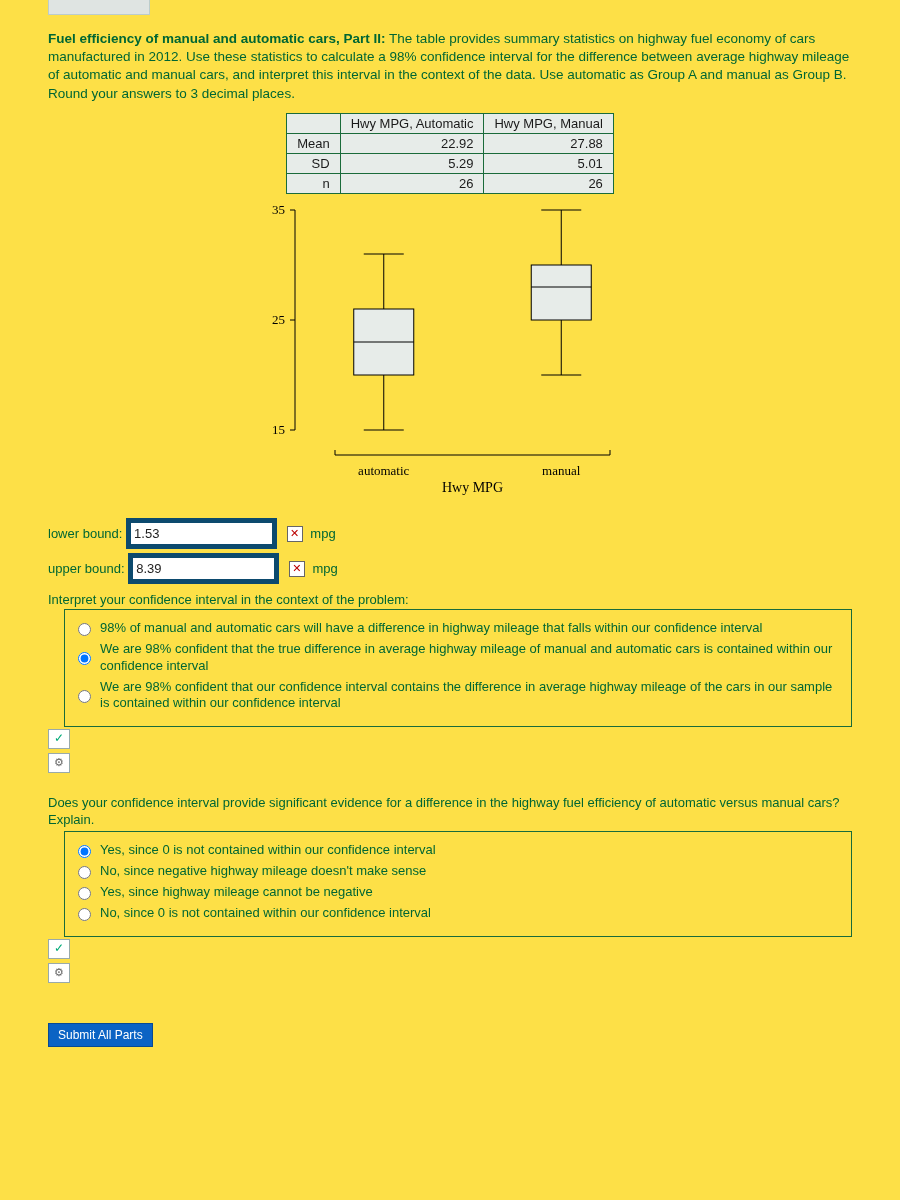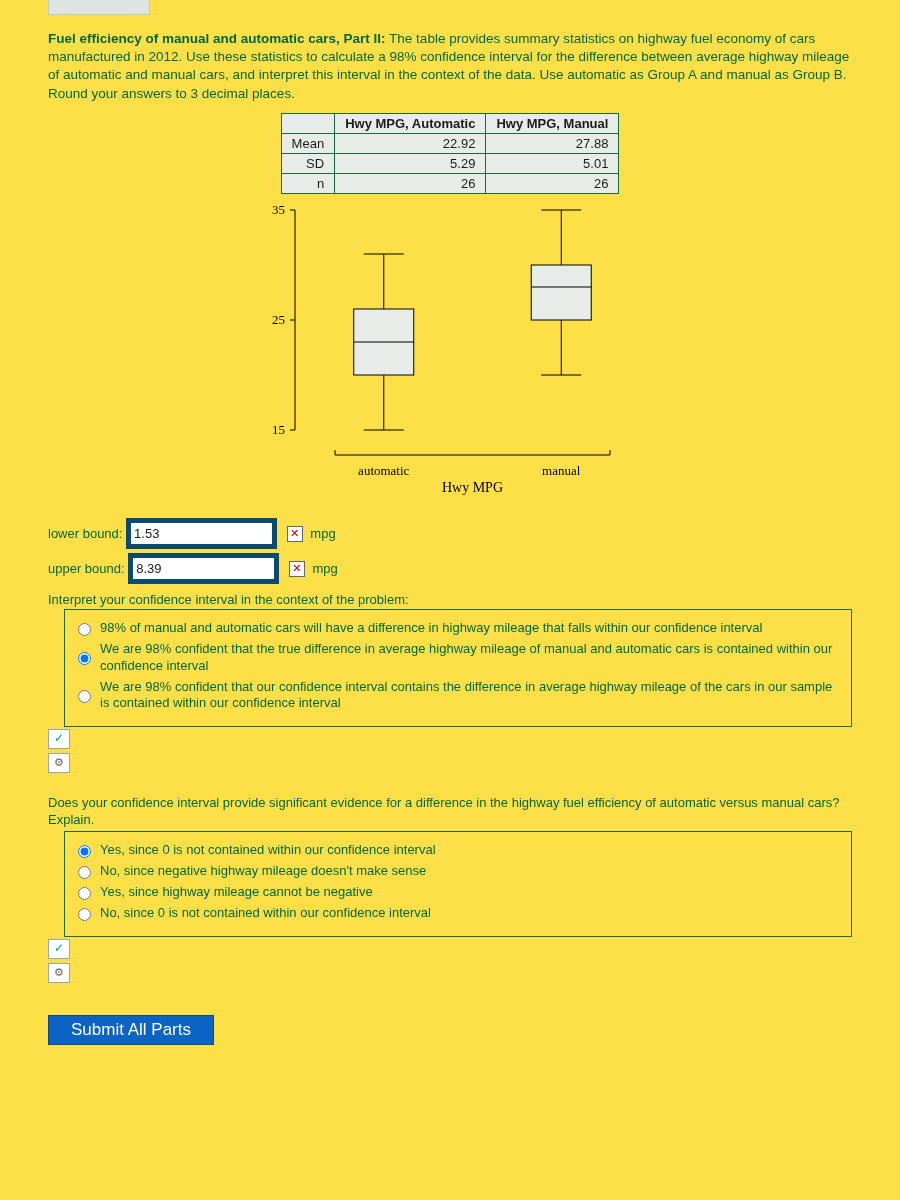--- a/index.html
+++ b/index.html
@@ -1,40 +1,40 @@
 <!DOCTYPE html>
 <html><head>
 <meta charset="utf-8">
 <style>
   html,body{margin:0;padding:0;background:#d8dde0;font-family:Verdana,Geneva,sans-serif;font-size:13px;color:#1a1a1a}
   .page{width:900px;min-height:1200px;margin:0 auto;background:#fde047;box-sizing:border-box;padding:30px 48px 20px 48px;position:relative}
   .prompt{color:#063;line-height:1.35;font-size:13.5px;margin-bottom:10px}
   .prompt b{font-weight:bold}
   table.data{border-collapse:collapse;margin:8px auto 6px auto;font-size:13px}
   table.data th,table.data td{border:1px solid #1a6b3a;padding:2px 10px;text-align:right;background:#e7ece9}
-  table.data th{font-weight:bold;}
+  table.data th{font-weight:normal;}
   table.data td.lab{text-align:right;font-weight:normal}
   table.data .corner{border:1px solid #1a6b3a;background:#e7ece9}
   .plotwrap{width:420px;margin:4px auto 10px auto}
   svg{display:block;margin:0 auto}
   .field-row{margin-top:18px}
   .lbl{color:#063}
   input.num{width:135px;border:5px solid #0c4a6e;background:#fff;font-family:Liberation Sans, sans-serif;font-size:13px;padding:3px 3px;color:#222}
   .xmark{display:inline-block;width:14px;height:14px;border:1px solid #666;text-align:center;line-height:13px;font-size:11px;color:#b00;background:#fff;vertical-align:middle;margin:0 4px 0 6px}
   .unit{color:#063}
   .interp-head{color:#063;margin-top:8px}
   .radio-box{border:1px solid #1a6b3a;margin:2px 0 0 16px;padding:6px 8px 10px 8px}
   .opt{display:flex;align-items:center;gap:6px;margin:4px 0;color:#063;line-height:1.3}
   .opt input{margin-top:2px;flex:none}
   .feedback{margin:2px 0 4px 0}
   .fb-btn{display:inline-block;width:20px;height:18px;border:1px solid #9aa;background:#fff;text-align:center;line-height:17px;font-size:12px;vertical-align:top}
   .check{color:#0a7}
   .gear{color:#666;font-size:11px}
   .q2{color:#063;margin-top:22px;line-height:1.3}
-  .submit{display:inline-block;background:#0b63c4;color:#fff;font-size:17px;padding:4px 22px;border:1px solid #084a93;margin-top:28px;cursor:pointer}
+  .submit{display:inline-block;background:#0b63c4;color:#fff;font-size:12px;padding:4px 9px;border:1px solid #084a93;margin-top:36px;cursor:pointer}
   .tabstub{position:absolute;top:0;left:48px;width:100px;height:14px;border:1px solid #bcc;border-top:none;background:#dfe4e2}
 </style>
 </head>
 <body>
 
 <div class="page">
   <div class="tabstub"></div>
 
   <div class="prompt">
     <b>Fuel efficiency of manual and automatic cars, Part II:</b>

